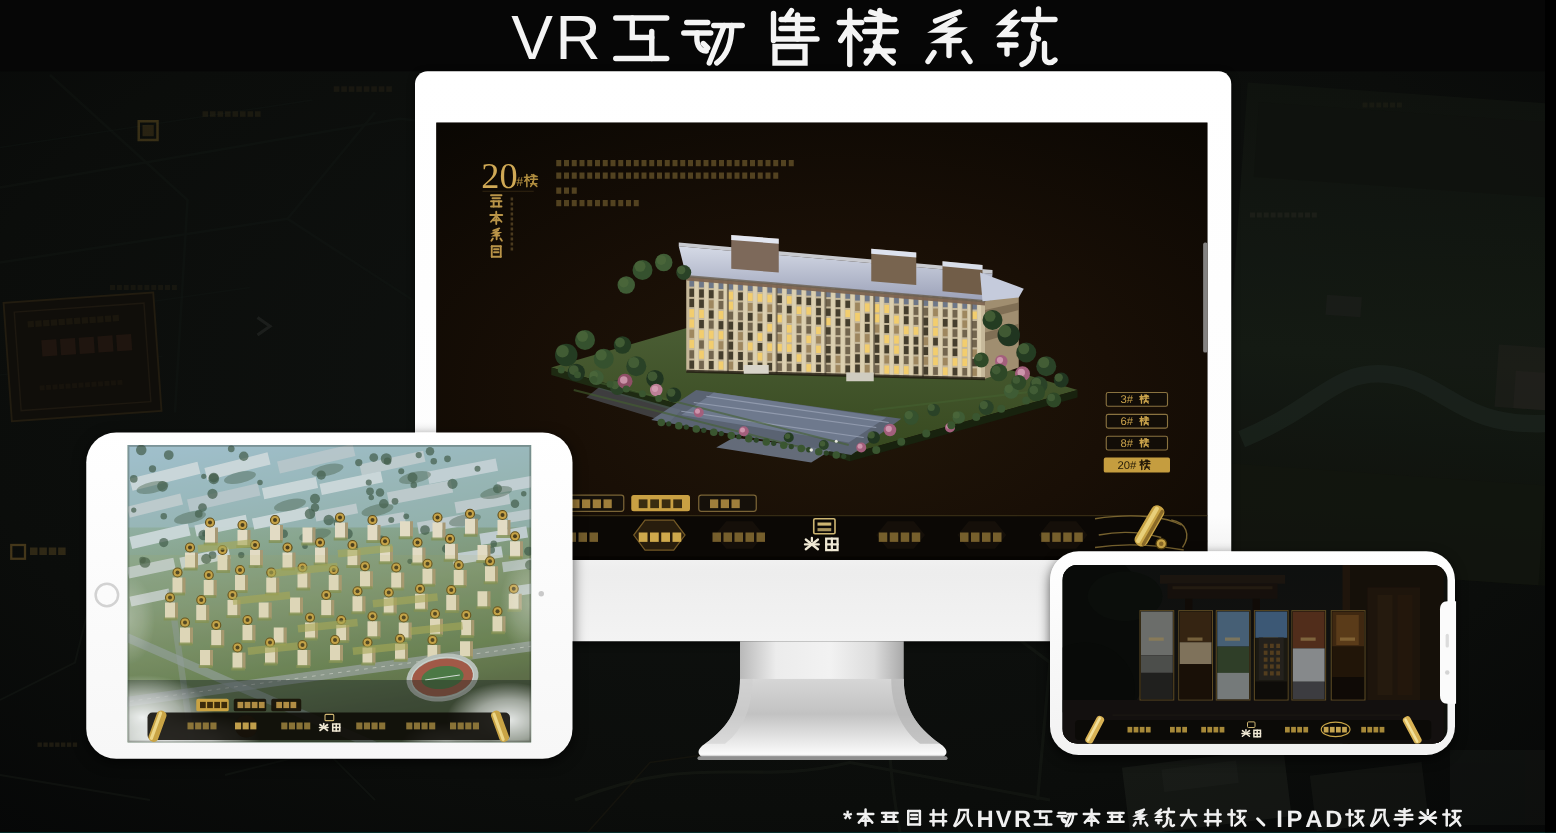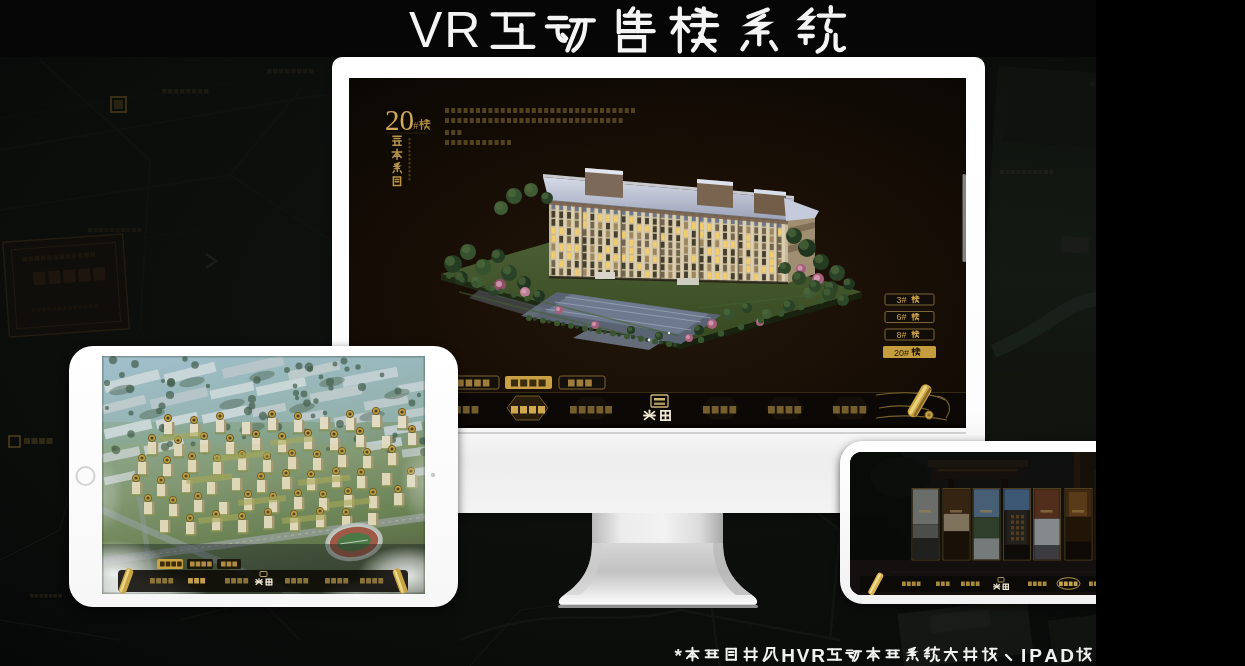--- a/index.html
+++ b/index.html
@@ -1,15 +1,15 @@
 <!DOCTYPE html>
 <html><head><meta charset="utf-8"><style>
 html,body{margin:0;padding:0;background:#000;}
-#stage{position:relative;width:1096px;height:666px;overflow:hidden;
- background:#0f766e;font-family:"Liberation Sans",sans-serif;}
+#stage{position:relative;width:1216px;height:666px;overflow:hidden;
+ background:#0f766e;font-family:"Liberation Sans",sans-serif;padding-left:20px;}
 .abs{position:absolute;}
 </style></head><body>
 <div id="stage">
 
 <svg class="abs" style="left:0;top:0" width="1245" height="666" viewBox="0 0 1245 666">
       <defs>
         <radialGradient id="bgv" cx="50%" cy="45%" r="75%">
           <stop offset="0%" stop-color="#101311"></stop>
           <stop offset="70%" stop-color="#0b0d0b"></stop>
           <stop offset="100%" stop-color="#060707"></stop>
@@ -240,21 +240,21 @@
           <stop offset="96%" stop-color="#fbfbfb"></stop>
 <stop offset="100%" stop-color="#9f9f9f"></stop>
         </linearGradient>
       </defs>
 <path d="M52 0 C52 22 44 38 24 52 C18 56 17 60 22 63 L214 63 C219 60 218 56 212 52 C192 38 183 22 183 0 Z" fill="url(#sbv)"></path>
 <path d="M52 0 C52 22 44 38 24 52 L40 52 C56 40 62 20 62 0 Z" fill="#cfcfcf" opacity="0.6"></path>
 <path d="M183 0 C183 22 192 38 212 52 L196 52 C180 40 173 20 173 0 Z" fill="#b5b5b5" opacity="0.7"></path>
 <rect x="18" y="62" width="200" height="3" rx="1.5" fill="#8f8f8f"></rect>
 </svg>
 
-<div class="abs" style="left:349px;top:78px;width:617px;height:350px;background:#0e0a06;overflow:hidden;text-align:right;">
+<div class="abs" style="left:349px;top:98px;width:617px;height:350px;background:#0e0a06;overflow:hidden;text-align:right;">
 
 <svg class="abs" style="left:0;top:0" width="617" height="350" viewBox="0 0 617 350">
         <defs>
           <radialGradient id="scrv" cx="52%" cy="62%" r="80%">
             <stop offset="0%" stop-color="#221709"></stop>
             <stop offset="45%" stop-color="#190f06"></stop>
             <stop offset="100%" stop-color="#0a0703"></stop>
           </radialGradient>
           <linearGradient id="roofg" x1="0" y1="0" x2="0" y2="1">
             <stop offset="0%" stop-color="#d5dae6"></stop>

